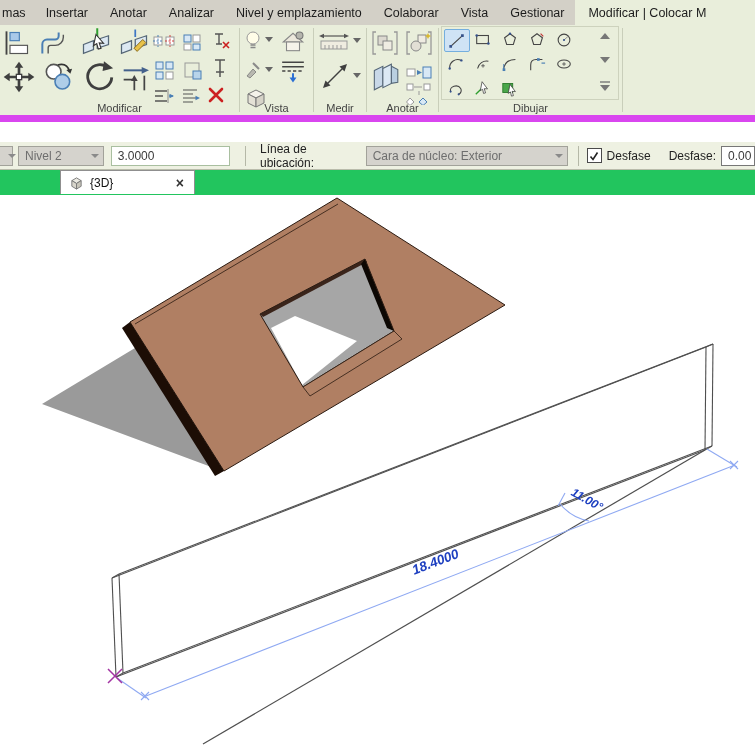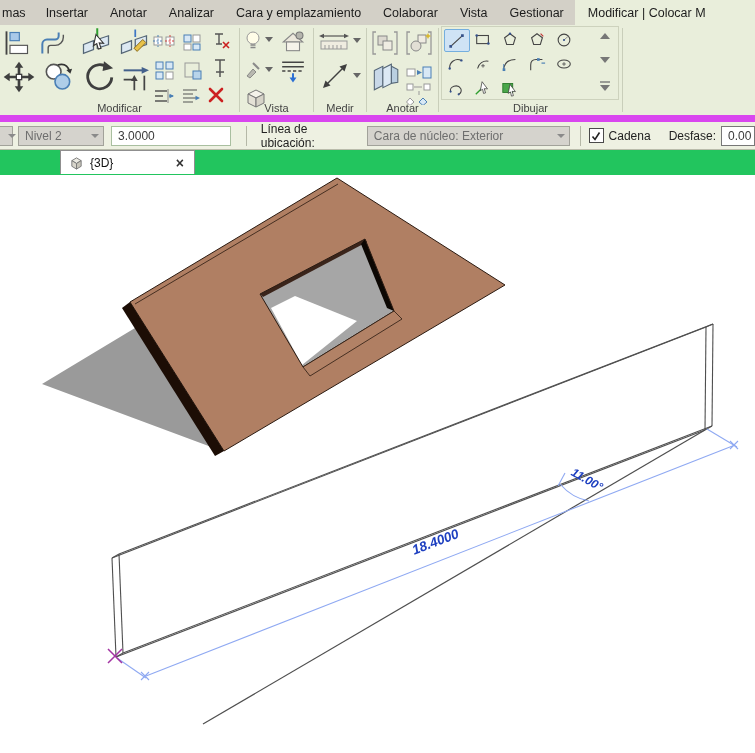--- a/index.html
+++ b/index.html
@@ -14,21 +14,21 @@
   .ribbon{position:relative;height:90px;background:#e9eedb;border-bottom:7px solid #d946ef;}
   .sep{position:absolute;top:3px;bottom:3px;width:1px;background:#c9ceba;}
   .plabel{position:absolute;bottom:1px;font-size:11px;color:#444;text-align:center;}
   .ib{position:absolute;display:flex;align-items:center;justify-content:center;}
   .ib svg{display:block;}
   .tool-active{background:#cfe3f5;border:1px solid #74aede;border-radius:2px;}
   .chev{position:absolute;}
   .drawbox{position:absolute;border:1px solid #cdd2bd;background:transparent;}
   
   .optbar{height:27px;background:#eef1e2;border-bottom:1px solid #b9bcab;
-    display:flex;align-items:center;font-size:12px;color:#222;position:relative;overflow:hidden;}
+    display:flex;align-items:center;font-size:12px;color:#222;position:relative;overflow:hidden;margin-top:20px;}
   .combo{height:20px;background:#d5d3cd;border:1px solid #a2a29a;color:#6e6e6e;
     display:flex;align-items:center;padding:0 4px 0 6px;box-sizing:border-box;}
   .combo .cv{flex:1;overflow:hidden;}
   .ccaret{width:0;height:0;border-left:4px solid transparent;border-right:4px solid transparent;
     border-top:4px solid #8a8a8a;margin-left:4px;}
   .tinput{height:20px;background:#fff;border:1px solid #a9bfa0;color:#3a3a3a;
     display:flex;align-items:center;padding:4px 6px;box-sizing:border-box;}
   .vsep{width:1px;height:20px;background:#b5b8a7;margin:0 8px;}
   .cb{width:13px;height:13px;background:#fff;border:1px solid #4a4a4a;display:inline-flex;
     align-items:center;justify-content:center;margin-right:5px;}
@@ -44,21 +44,21 @@
   .dimtext{font-style:italic;font-weight:bold;}
 </style>
 </head>
 <body>
 
 <div class="menubar">
   <div class="mitem first">mas</div>
   <div class="mitem">Insertar</div>
   <div class="mitem">Anotar</div>
   <div class="mitem">Analizar</div>
-  <div class="mitem">Cara y emplazamiento</div>
+  <div class="mitem">Nivel y emplazamiento</div>
   <div class="mitem">Colaborar</div>
   <div class="mitem">Vista</div>
   <div class="mitem">Gestionar</div>
   <div class="mitem active">Modificar | Colocar M</div>
 </div>
 
 <div class="ribbon">
 
   <div class="ib" style="left:2px;top:4px">
     <svg width="30" height="28" viewBox="0 0 24 24">
@@ -435,21 +435,21 @@
   <div class="combo" style="width:211px;margin-left:6px">
     <span class="cv">Cara de núcleo: Exterior</span>
     <span class="ccaret"></span>
   </div>
   <div class="vsep" style="margin-left:10px"></div>
   <span class="cb">
     <svg width="10" height="10" viewBox="0 0 10 10">
       <path d="M1.5 5.5l2.5 3L8.5 1.5" fill="none" stroke="#222" stroke-width="1.6"></path>
     </svg>
   </span>
-  <span>Cadena</span>
+  <span>Desfase</span>
   <span style="margin-left:18px">Desfase:</span>
   <div class="tinput" style="width:34px;margin-left:5px;border-color:#777;flex:none">
     <span>0.00</span>
   </div>
 </div>
 
 <div class="tabbar">
   <div class="vtab">
     <svg width="15" height="14" viewBox="0 0 16 15">
       <polygon points="3,5 8,2 13,5 8,8" fill="#eceae2" stroke="#777"></polygon>

